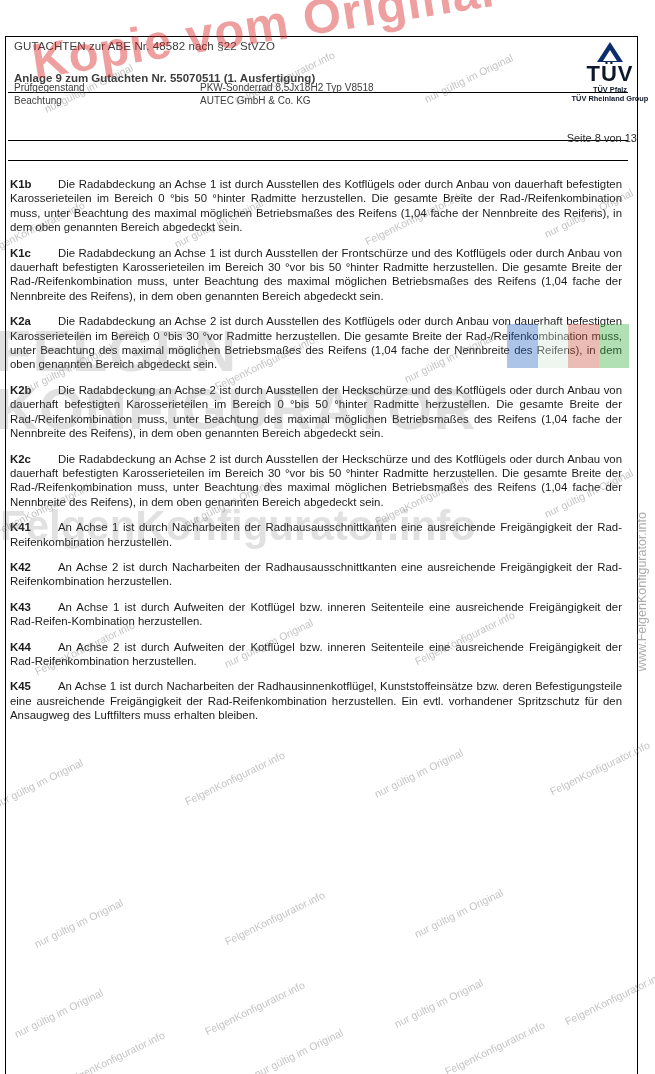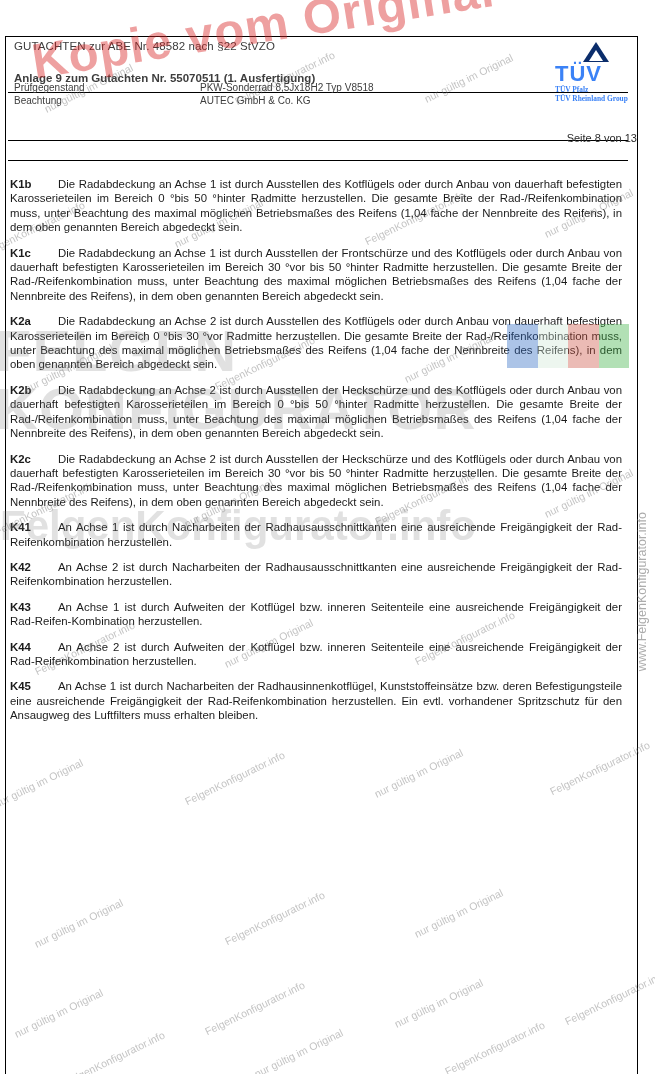--- a/index.html
+++ b/index.html
@@ -63,40 +63,40 @@
   .blk p{margin:0;text-align:justify;}
   .code{font-weight:bold;display:inline-block;min-width:34px;}
   .gap{display:inline-block;width:14px;}
   
   .footer{
     position:absolute;left:0;top:1049px;width:633px;
     font-size:11.3px;color:#1b1b1b;
   }
   
   .tuv{
-    position:absolute;right:18px;top:10px;width:82px;
-    color:#3b82f6;
+    position:absolute;right:4px;top:10px;width:82px;text-align:center;
+    color:#0f172a;
   }
   .tuv .tri{
     width:0;height:0;margin:0 auto;
     border-left:13px solid transparent;
     border-right:13px solid transparent;
     border-bottom:20px solid #0b2d6b;
     position:relative;
   }
   .tuv .tri:after{
     content:"";position:absolute;left:-7px;top:8px;
     border-left:7px solid transparent;
     border-right:7px solid transparent;
     border-bottom:11px solid #fff;
   }
   .tuv .word{
     font-size:22px;font-weight:bold;letter-spacing:1px;line-height:24px;
   }
-  .tuv .sub{font-size:7.4px;font-weight:bold;line-height:8.6px;font-family:Liberation Serif, serif;}
+  .tuv .sub{font-size:7.4px;font-weight:bold;line-height:8.6px;}
   
   .wm{position:absolute;pointer-events:none;user-select:none;}
   .wm-kopie{
     left:28px;top:2px;width:560px;
     font-size:49px;font-weight:bold;
     color:rgba(214,28,28,.42);
     letter-spacing:1px;
     white-space:nowrap;
     transform:rotate(-9deg);
     transform-origin:left top;

